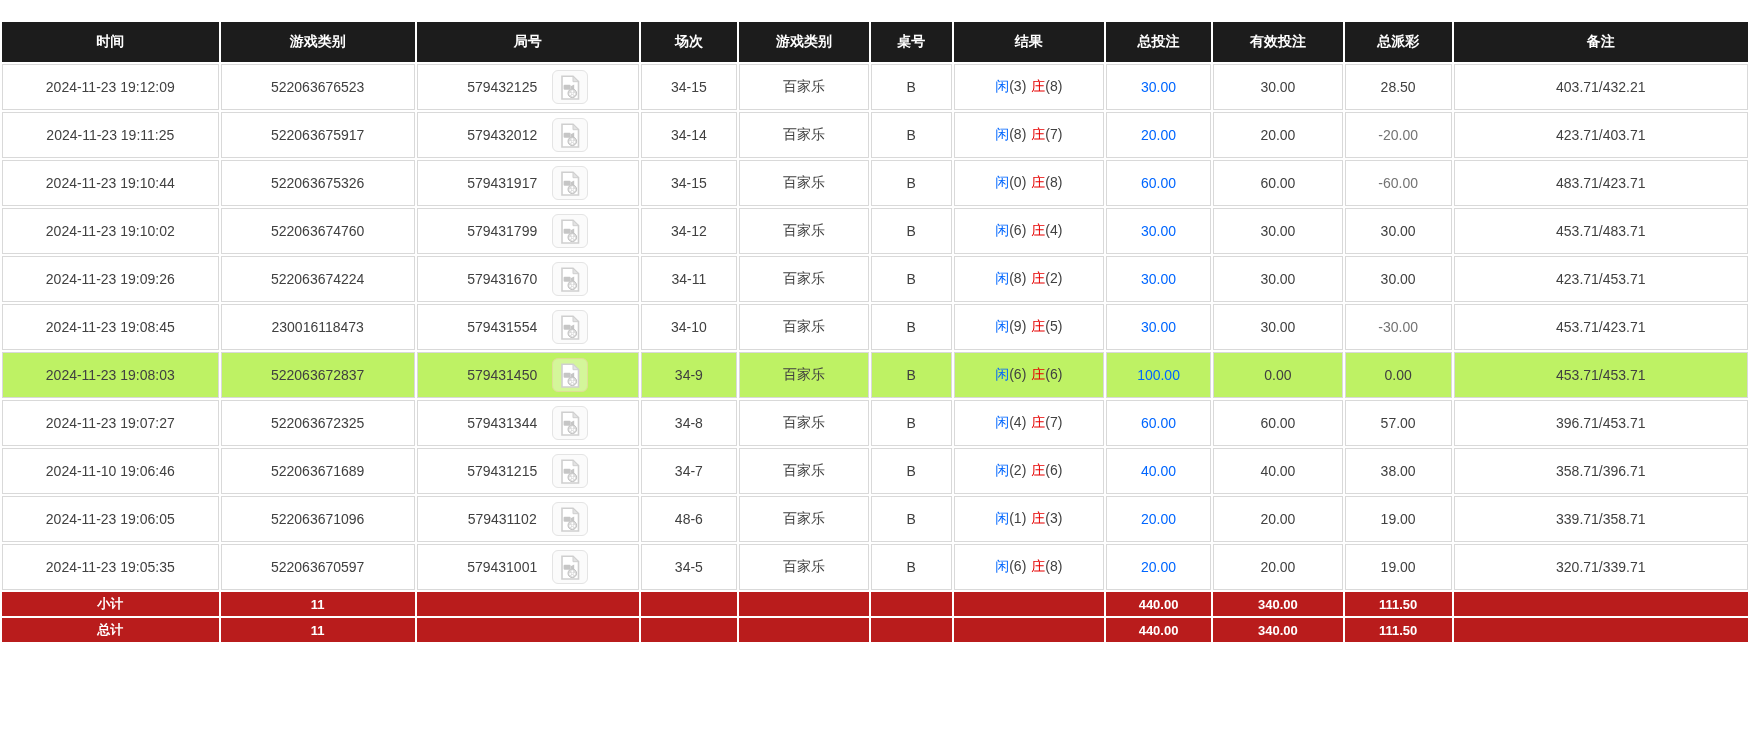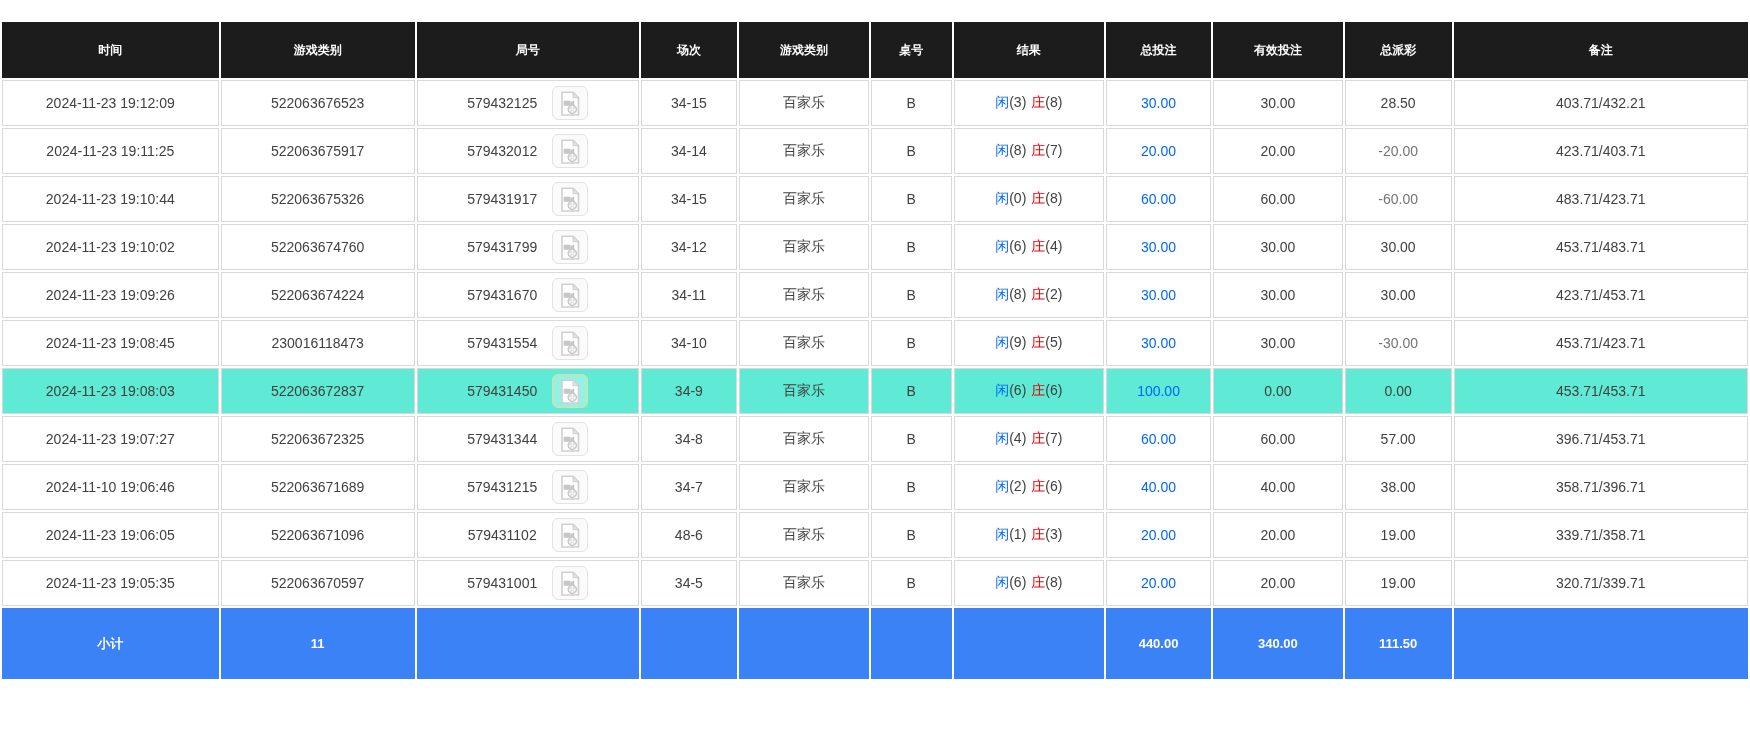--- a/index.html
+++ b/index.html
@@ -27,49 +27,49 @@
   col.c6  { width: 4.70%; }
   col.c7  { width: 8.70%; }
   col.c8  { width: 6.10%; }
   col.c9  { width: 7.50%; }
   col.c10 { width: 6.20%; }
   col.c11 { width: auto; }
   thead th {
     background: #1c1c1c;
     color: #ffffff;
     font-weight: bold;
-    font-size: 12px;
+    font-size: 14px;
     height: 40px;
     text-align: center;
-    padding: 8px;
+    padding: 0;
   }
   tbody td {
     background: #ffffff;
     border: 1px solid #d9d9d9;
     text-align: center;
     vertical-align: middle;
     font-size: 14px;
     color: #404040;
     height: 44px;
     padding: 0 2px;
     overflow: hidden;
     white-space: nowrap;
   }
   tbody tr.highlight td {
-    background: #5eead4;
+    background: #bef264;
   }
   tfoot td {
-    background: #3b82f6;
+    background: #b91c1c;
     border: none;
     color: #ffffff;
     font-weight: bold;
     font-size: 13px;
     text-align: center;
-    height: 45px;
-    padding: 13px;
+    height: 24px;
+    padding: 0;
   }
   .blue   { color: #0066ff; }
   .neg    { color: #737373; }
   .player { color: #0066ff; }
   .banker { color: #e60000; }
   .score  { color: #404040; }
   .result-gap { display: inline-block; width: 5px; }
   .round-wrap {
     display: inline-flex;
     align-items: center;
@@ -498,15 +498,28 @@
     <td></td>
     <td></td>
     <td></td>
     <td></td>
     <td></td>
     <td>440.00</td>
     <td>340.00</td>
     <td>111.50</td>
     <td></td>
   </tr>
+        <tr>
+    <td>总计</td>
+    <td>11</td>
+    <td></td>
+    <td></td>
+    <td></td>
+    <td></td>
+    <td></td>
+    <td>440.00</td>
+    <td>340.00</td>
+    <td>111.50</td>
+    <td></td>
+  </tr>
       </tfoot>
   </table>
 </div>
 
 </body></html>

